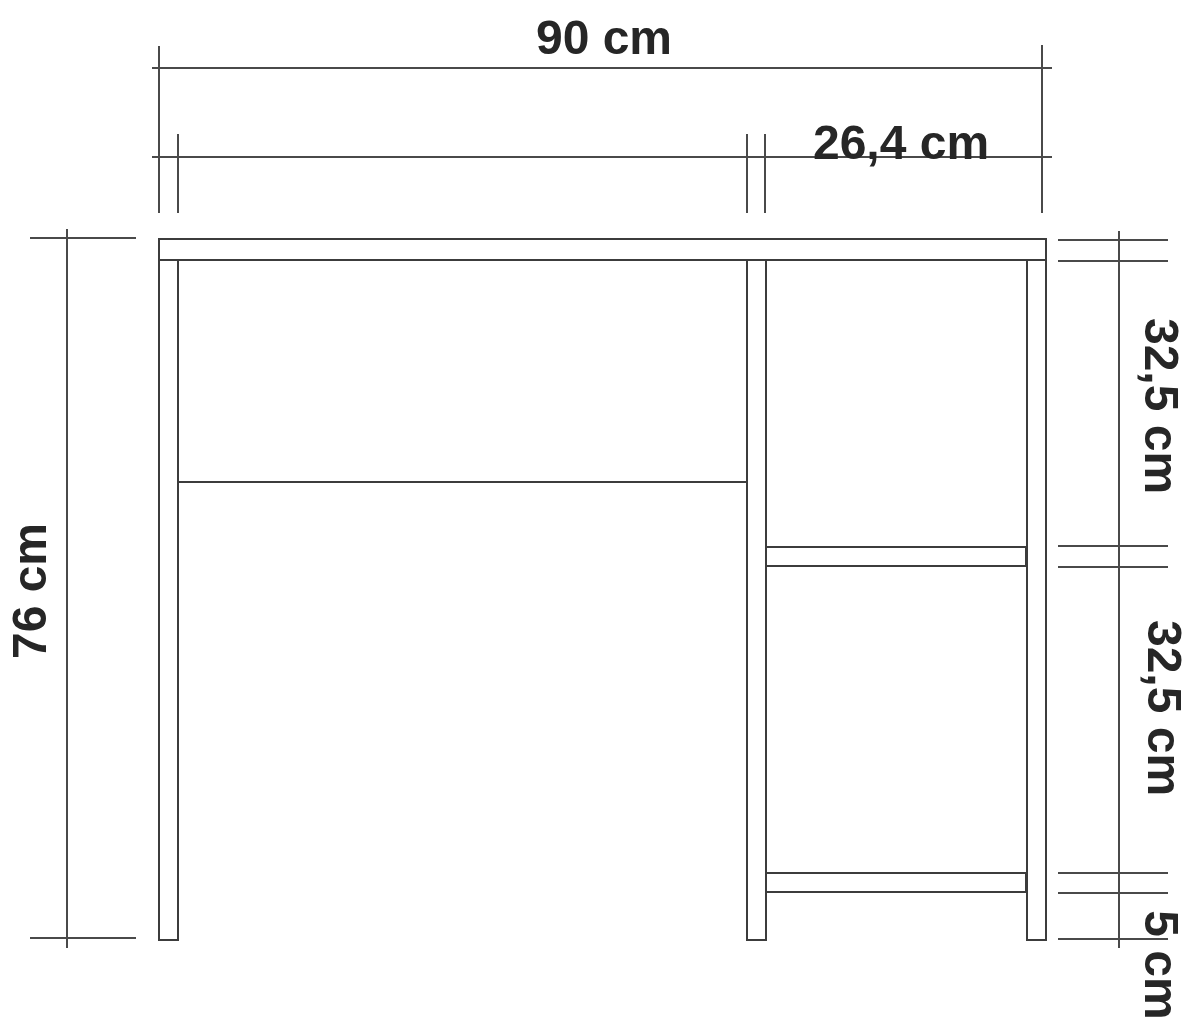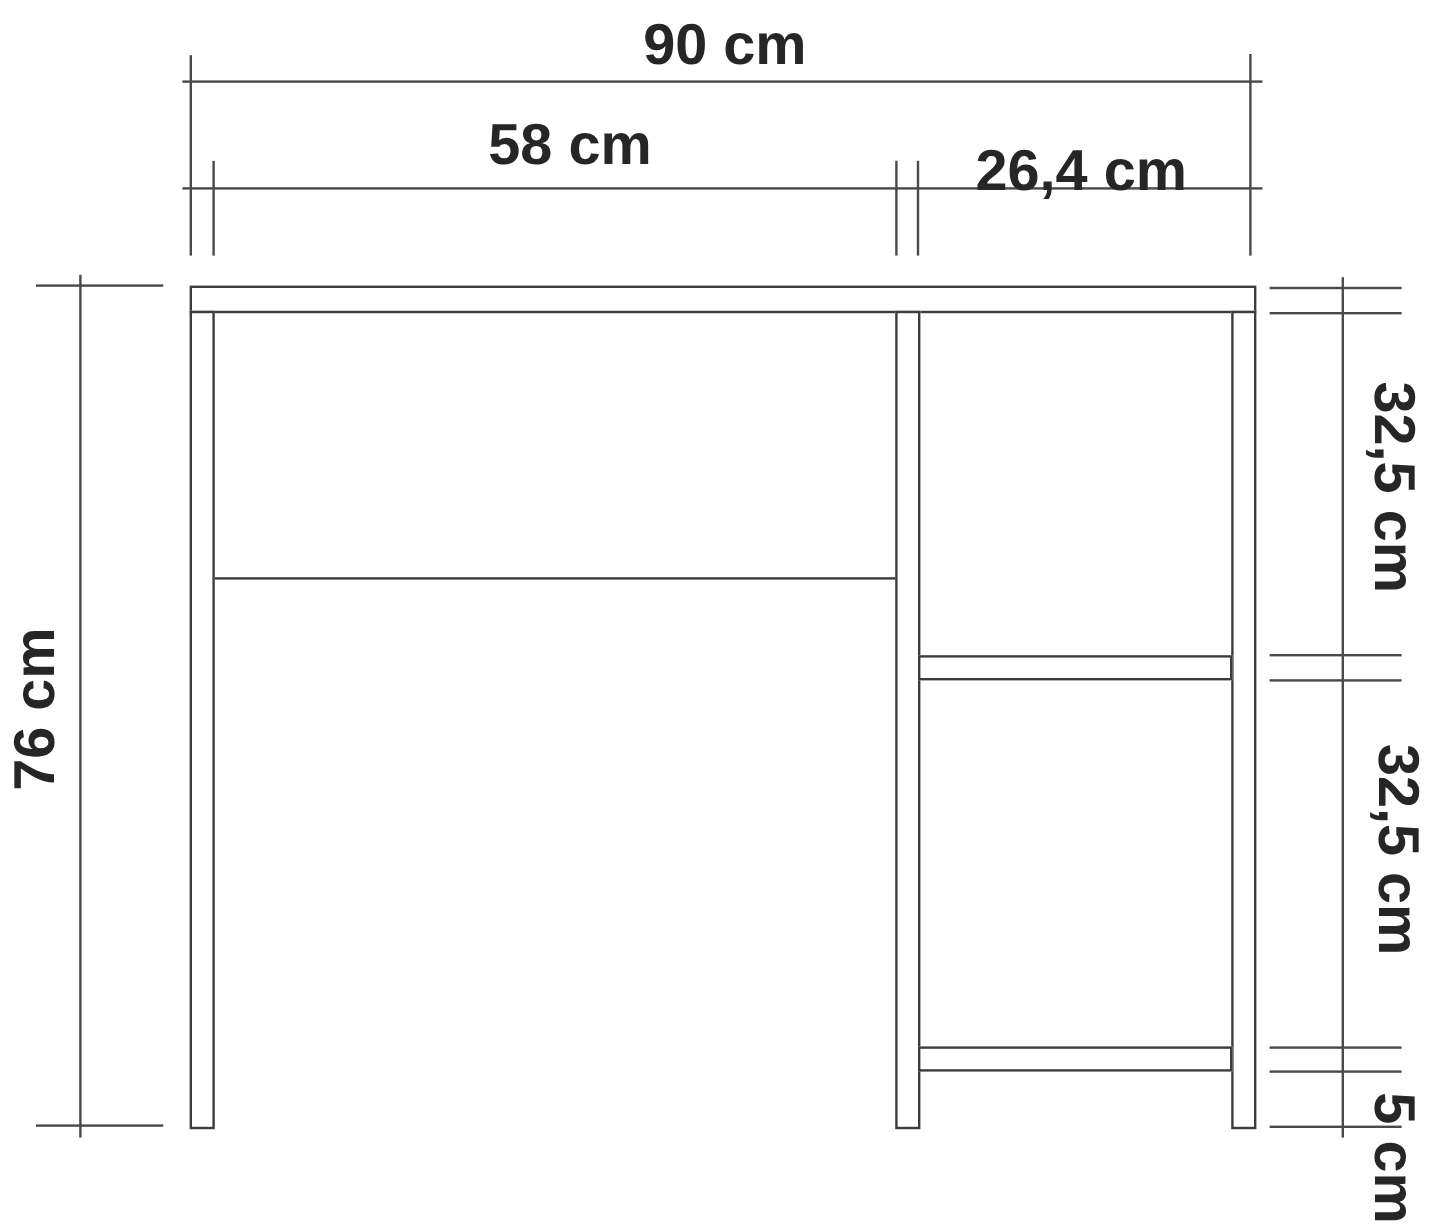--- a/index.html
+++ b/index.html
@@ -69,21 +69,20 @@
   <div class="dim h" style="left:152px;top:67px;width:900px;"></div>
   <div class="dim h" style="left:152px;top:156px;width:900px;"></div>
 
   <div class="dim v" style="left:158px;top:46px;height:167px;"></div>
   <div class="dim v" style="left:177px;top:134px;height:79px;"></div>
   <div class="dim v" style="left:746px;top:134px;height:79px;"></div>
   <div class="dim v" style="left:764px;top:134px;height:79px;"></div>
   <div class="dim v" style="left:1041px;top:45px;height:168px;"></div>
 
   <div class="lbl" style="left:604px;top:38px;">90 cm</div>
-  <div class="lbl" style="left:475px;top:122px;">58 cm</div>
   <div class="lbl" style="left:901px;top:124px;margin-top:19px;">26,4 cm</div>
 
   <div class="dim v" style="left:66px;top:229px;height:719px;"></div>
   <div class="dim h" style="left:30px;top:237px;width:106px;"></div>
   <div class="dim h" style="left:30px;top:937px;width:106px;"></div>
   <div class="lbl rot-ccw" style="left:30px;top:591px;">76 cm</div>
 
   <div class="dim v" style="left:1118px;top:231px;height:717px;"></div>
 
   <div class="dim h" style="left:1058px;top:239px;width:110px;"></div>

